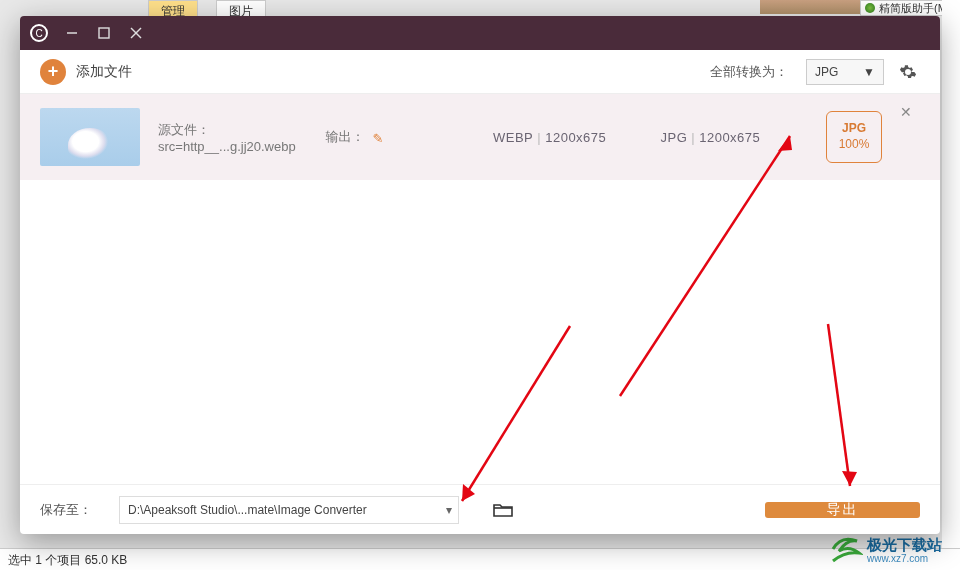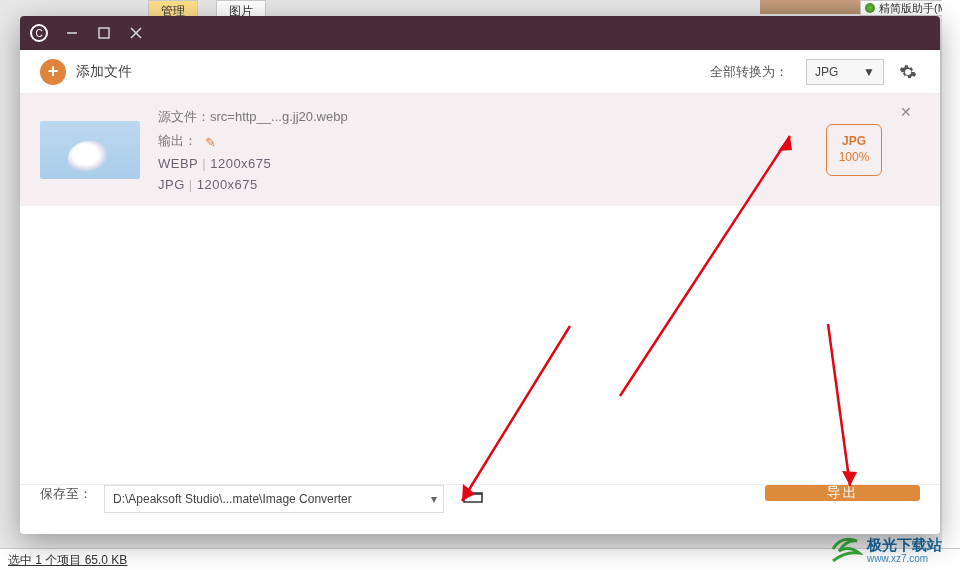--- a/index.html
+++ b/index.html
@@ -2,21 +2,21 @@
 <html><head>
 <meta charset="utf-8">
 <style>
   * { box-sizing: border-box; margin: 0; padding: 0; font-family: "Microsoft YaHei", sans-serif; }
   body { width: 960px; height: 570px; background: #f0f0f0; position: relative; overflow: hidden; font-size: 13px; color: #333; }
   
   .bg-clutter { position: absolute; inset: 0; background: #e8e8e8; }
   .bg-tab { position: absolute; top: 0; padding: 2px 12px; font-size: 12px; border: 1px solid #ccc; background: #fff; }
   .bg-tab.yellow { background: #ffe08a; left: 148px; }
   .bg-tab.plain { left: 216px; }
-  .bg-statusbar { position: absolute; left: 0; bottom: 0; height: 22px; width: 100%; background: #fff; border-top: 1px solid #ccc; font-size: 12px; padding: 3px 8px; color: #333; text-decoration: underline; }
+  .bg-statusbar { position: absolute; left: 0; bottom: 0; height: 22px; width: 100%; background: #fff; border-top: 1px solid #ccc; font-size: 12px; padding: 3px 8px; color: #333; }
   .bg-right-strip { position: absolute; right: 0; top: 0; width: 18px; height: 100%; background: #fff; }
   .bg-thumb { position: absolute; right: 40px; top: 0; width: 160px; height: 14px; background: linear-gradient(#c9a080,#b0906a); }
   .bg-helper { position: absolute; right: 0; top: 0; width: 100px; height: 16px; background: #fff; border: 1px solid #ccc; font-size: 11px; padding: 0 4px; display:flex; align-items:center; gap:4px;}
   .bg-helper .dot { width:10px; height:10px; background:radial-gradient(circle,#7fc241,#2a7a1e); border-radius:50%; }
   .watermark { position:absolute; right:18px; bottom:6px; font-size:15px; font-weight:bold; color:#1a6a9e; line-height:1.1;}
   .watermark .small { font-size:10px; color:#3d8bbf; font-weight:normal;}
   .watermark svg { position:absolute; left:-38px; top:-4px; }
 
   
   .app {
@@ -45,35 +45,35 @@
   .format-select { width:78px; height:26px; border:1px solid #ccc; background:#f7f7f7; display:flex; align-items:center; justify-content:space-between; padding:0 8px; color:#444; font-size:12px;}
   .gear { width:24px; height:24px; margin-left:12px; display:flex; align-items:center; justify-content:center;}
   .gear svg { fill:#555; }
 
   .filelist { flex:1; overflow:auto; }
   .file-row {
     display:flex; align-items:center; gap:18px; padding:14px 20px; background:#f6eff2;
   }
   .thumb { width:100px; height:58px; background:linear-gradient(#bcd8ef,#a9cdea); border-radius:2px; position:relative; overflow:hidden;}
   .thumb::after { content:""; position:absolute; left:28px; bottom:4px; width:44px; height:34px; background:radial-gradient(ellipse at 40% 40%, #fff 0 35%, #dde 50%, transparent 60%); border-radius:50% 50% 40% 40%; }
-  .file-cols { flex:1; display:grid; grid-template-columns: 1fr; gap:6px 20px; align-items:center; }
+  .file-cols { flex:1; display:grid; grid-template-columns: 1fr 1fr 1fr 1fr; gap:6px 20px; align-items:center; }
   .lbl-muted { color:#777; font-size:13px; }
   .meta { color:#6a6472; font-size:13px; letter-spacing:.5px;}
   .meta .sep { color:#bbb; margin:0 4px;}
   .out-name-wrap { display:flex; align-items:flex-end; gap:8px; }
   .out-input { border:none; border-bottom:1px solid #9a9a9a; background:#e2d4db; padding:2px 4px; width:170px; font-size:13px; color:#333;}
   .edit-ic { color:#e0833c; }
   .fmt-badge {
     width:56px; height:52px; border:1px solid #e0833c; border-radius:6px; display:flex; flex-direction:column; align-items:center; justify-content:center; color:#d87a33; font-size:12px; line-height:1.3;
   }
   .fmt-badge .top { font-weight:600; }
   .row-close { width:20px; color:#888; font-size:14px; align-self:flex-start; margin-top:-4px;}
 
   .bottombar {
-    height:50px; border-top:1px solid #eee; display:flex; padding:0 20px; gap:12px; flex-shrink:0;
+    height:50px; border-top:1px solid #eee; display:flex; align-items:center; padding:0 20px; gap:27px; flex-shrink:0;
   }
   .save-lbl { color:#555; font-size:13px;}
   .path-box { flex:0 0 340px; height:28px; border:1px solid #ddd; background:#fff; display:flex; align-items:center; padding:0 8px; font-size:12px; color:#444; position:relative;}
   .path-box .chev { position:absolute; right:6px; color:#666;}
   .folder-ic { width:22px; height:22px; display:flex; align-items:center; justify-content:center; margin-left:6px;}
   .folder-ic svg { fill:none; stroke:#333; stroke-width:1.6;}
   .export-btn { margin-left:auto; width:155px; height:16px; background:#de8a3d; color:#fff; border-radius:3px; display:flex; align-items:center; justify-content:center; font-size:14px; letter-spacing:2px;}
 
   
   .arrows { position:absolute; left:20px; top:16px; width:920px; height:518px; pointer-events:none; }

